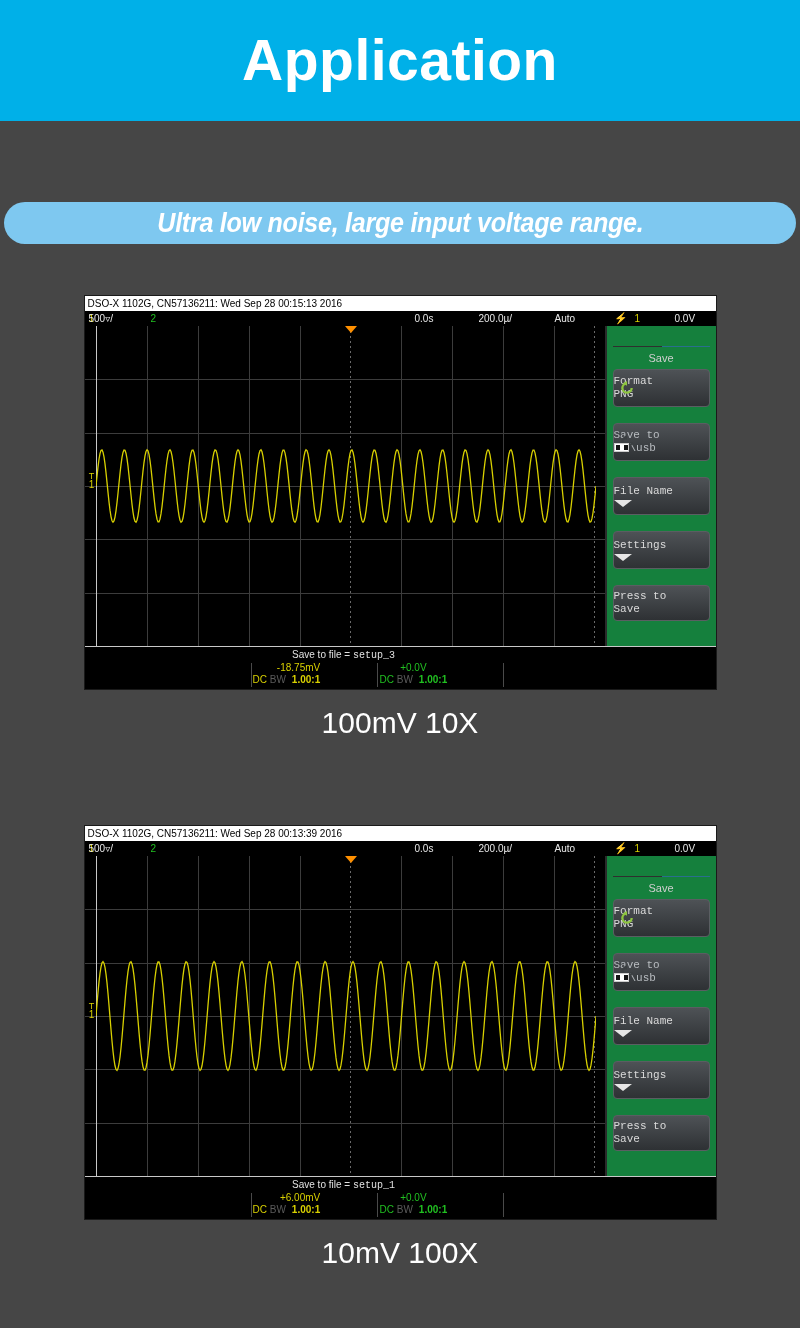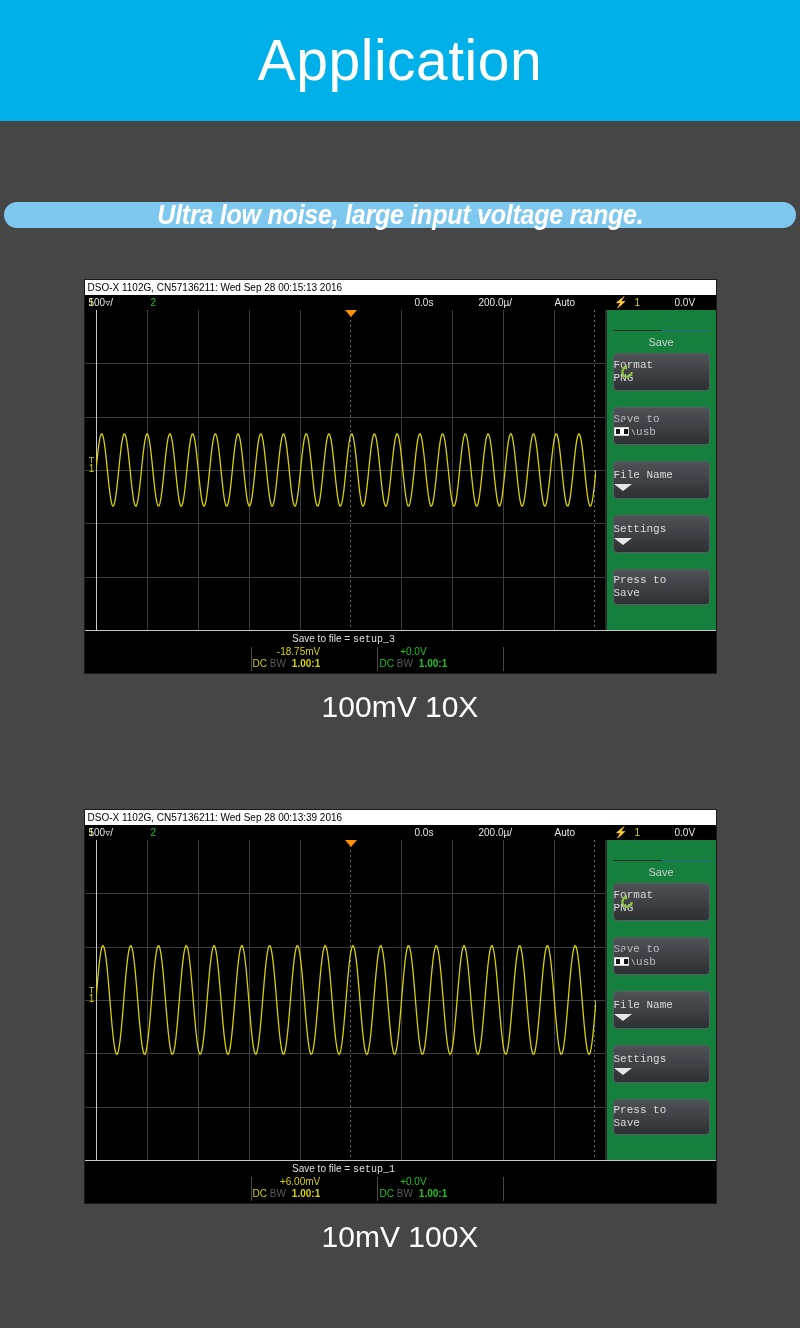--- a/index.html
+++ b/index.html
@@ -15,32 +15,32 @@
     width: 100%;
     height: 121px;
     background: #00b0e8;
     display: flex;
     align-items: center;
     justify-content: center;
   }
   .banner-title {
     color: #ffffff;
     font-size: 57px;
-    font-weight: 400;
+    font-weight: 700;
     letter-spacing: 0.5px;
     line-height: 1;
   }
 
   
   .tagline-wrap {
     margin-top: 81px;
     padding: 0 4px;
   }
   .tagline {
-    height: 26px;
+    height: 42px;
     background: #7ec8f0;
     border-radius: 21px;
     display: flex;
     align-items: center;
     justify-content: center;
     padding: 0 12px;
     margin-top: 44px;
   }
   .tagline-text {
     color: #ffffff;

